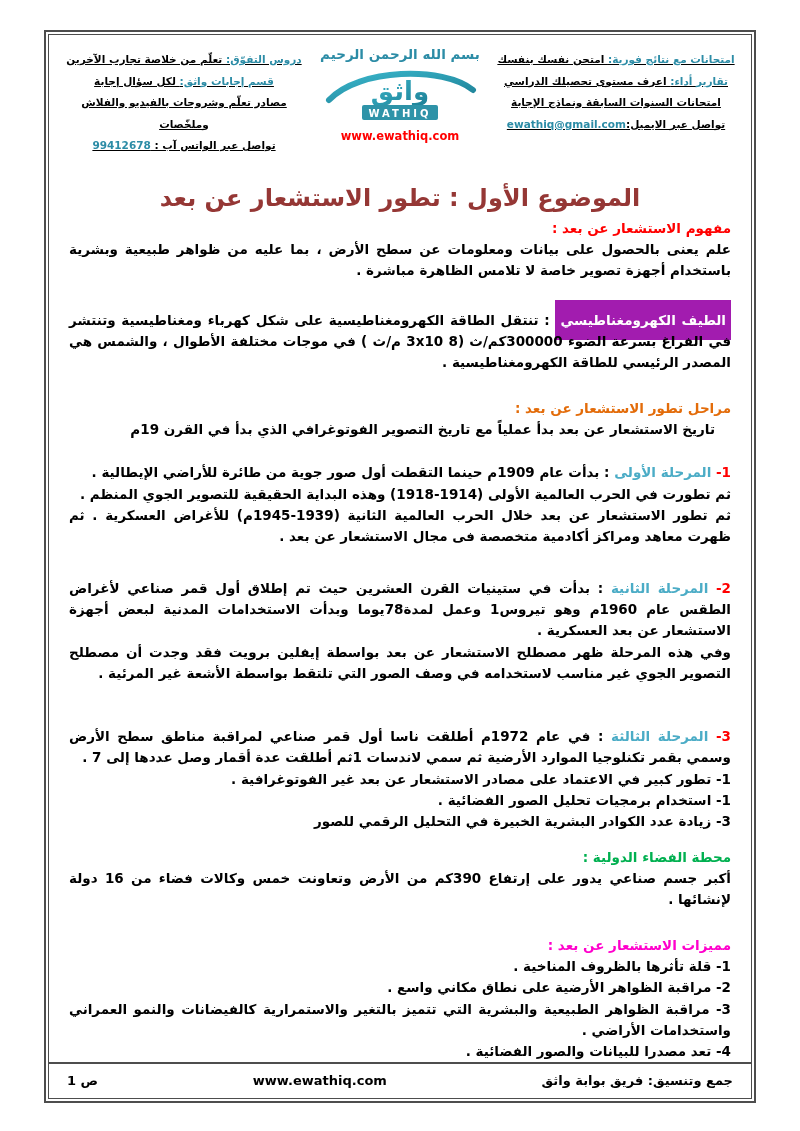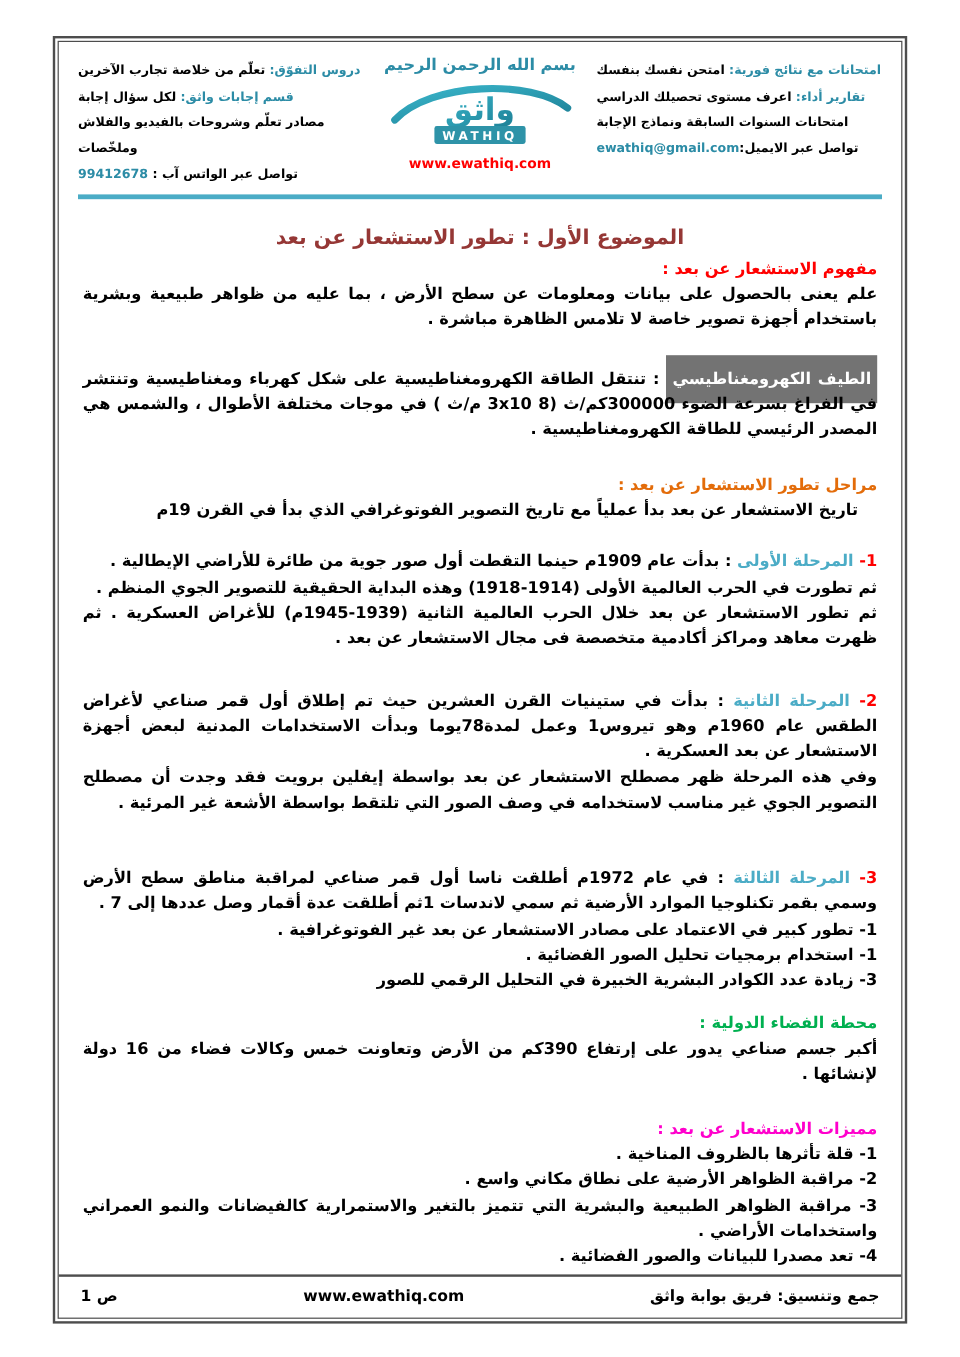--- a/index.html
+++ b/index.html
@@ -10,41 +10,41 @@
     direction:rtl;
     overflow:hidden;
   }
   .page { width:800px; height:1131px; padding:30px 44px 28px; background:#fff; }
   .frame-outer { height:100%; border:2px solid #4d4d4d; padding:2px; }
   .frame { height:100%; border:1px solid #4d4d4d; display:flex; flex-direction:column; }
   .frame-body { flex:1; display:flex; flex-direction:column; padding:10px 16px 0; min-height:0; }
 
   
   .header { display:flex; justify-content:space-between; align-items:flex-start; }
-  .hcol { width:238px; font-size:10.5px; font-weight:bold; line-height:2.05; text-align:left; color:#000; padding-top:4px; }
+  .hcol { width:238px; font-size:10.5px; font-weight:bold; line-height:2.05; text-align:center; color:#000; padding-top:4px;text-decoration:underline; }
   .hlabel { color:#2C8CA6; }
   .hlink { color:#2C8CA6; }
   .hcenter { flex:1; text-align:center; padding-top:1px; }
   .bismillah { color:#2C8CA6; font-size:13.5px; font-weight:bold; margin-bottom:2px; }
   .logo-site { color:#FF0000; font-size:11.5px; font-weight:bold; margin-top:1px; }
   .rule { height:4px; background:#4BACC6; margin-top:5px; }
 
   
-  .title { text-align:center; color:#953735; font-size:17px; font-weight:bold; margin:22px 0 6px; }
+  .title { text-align:center; color:#953735; font-size:24px; font-weight:bold; margin:22px 0 6px; }
 
   
   .content { flex:1; font-size:13.5px; font-weight:bold; line-height:1.58; text-align:justify; color:#000; padding:0 4px; }
   .content p, .content h2 { margin:0; font-size:13.5px; }
   .h-red    { color:#FF0000; }
   .h-orange { color:#E36C0A; }
   .h-green  { color:#00B050; }
   .h-pink   { color:#FF00CC; }
   .stage-label { color:#4BACC6; }
   .num-red  { color:#FF0000; }
-  .hl-teal  { background:#737373; color:#ffffff; padding:12px 5px; }
+  .hl-teal  { background:#a21caf; color:#ffffff; padding:12px 5px; }
 
   .sec-concept  { margin-top:0; }
   .sec-spectrum { margin-top:28px; }
   .sec-stages   { margin-top:24px; }
   .stages-intro { padding-right:16px; margin-top:2px; }
   .stage-1 { margin-top:22px; }
   .stage-2 { margin-top:30px; }
   .stage-3 { margin-top:42px; }
   .sec-station  { margin-top:14px; }
   .sec-features { margin-top:24px; }

